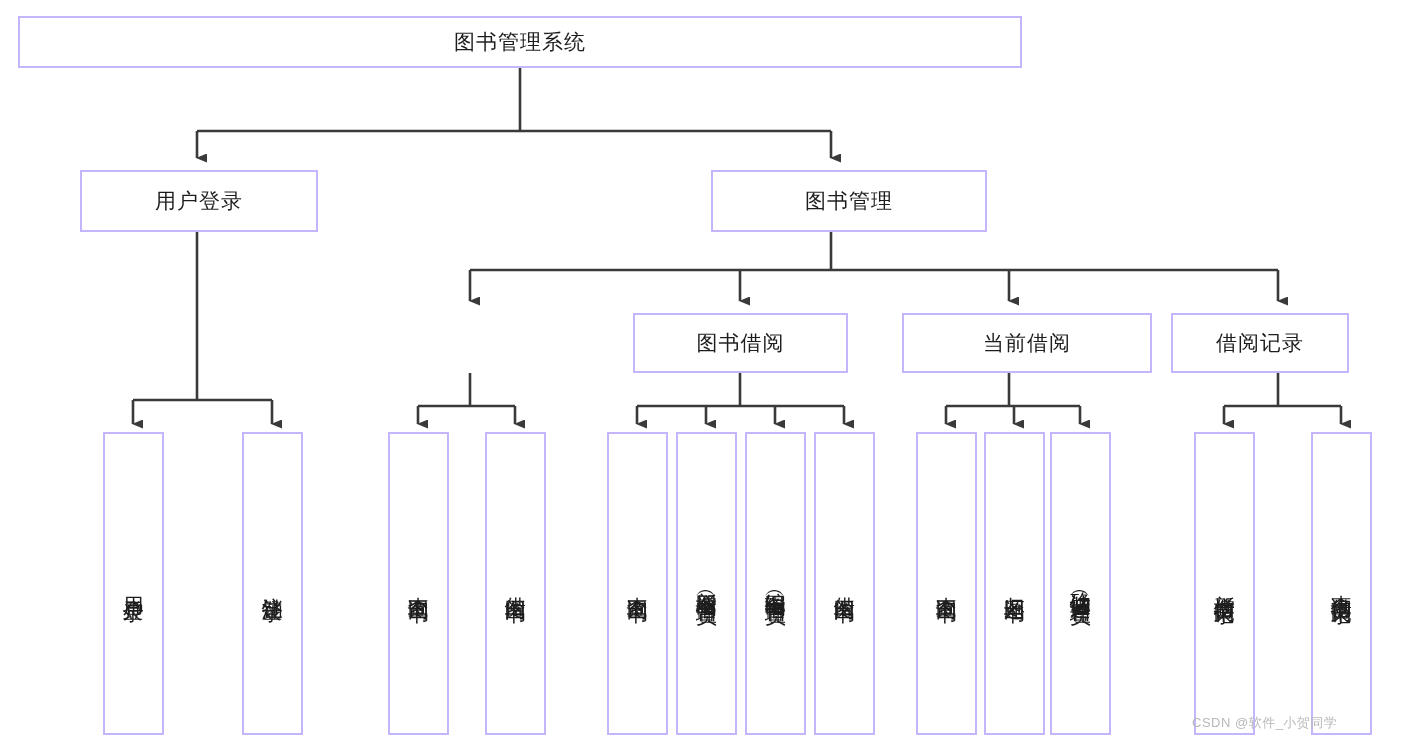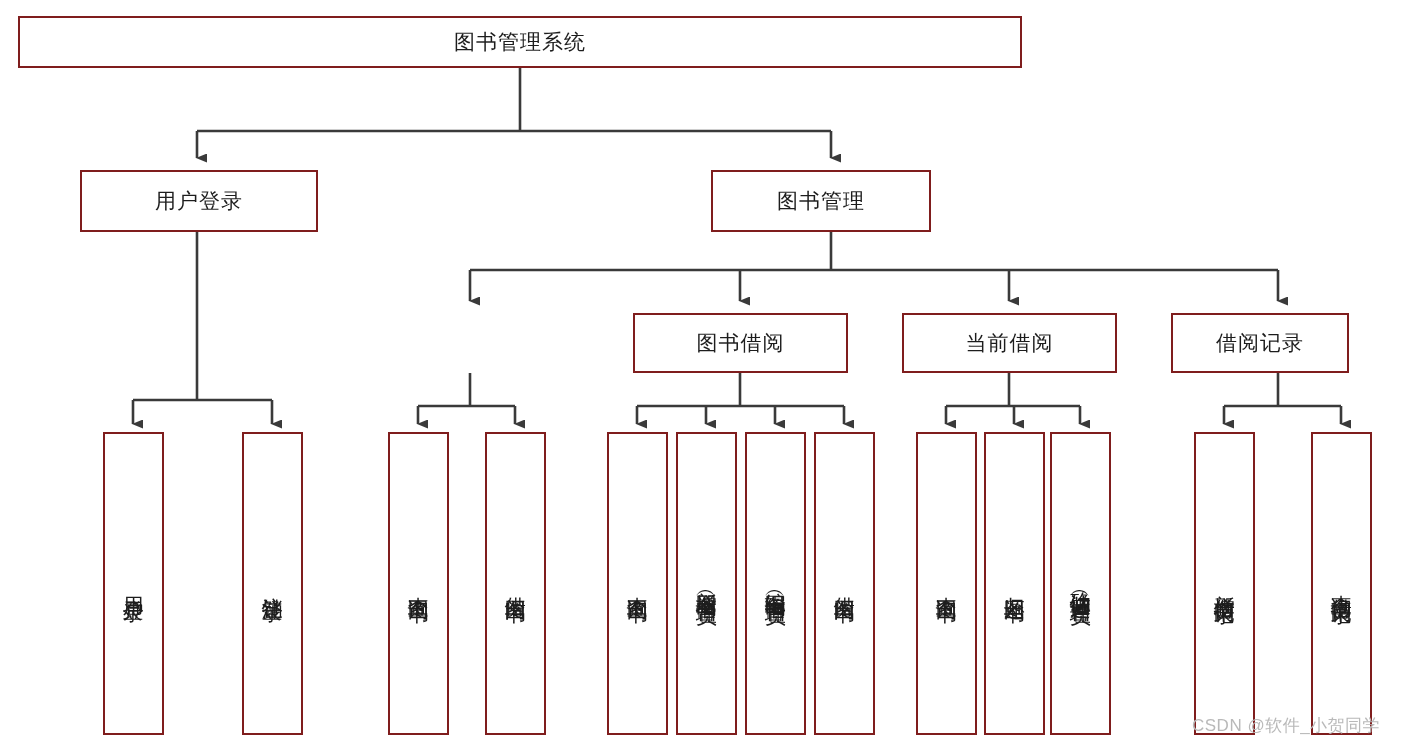--- a/index.html
+++ b/index.html
@@ -21,21 +21,21 @@
     position: absolute;
     left: 0;
     top: 0;
     width: 1405px;
     height: 747px;
   }
   .node {
     position: absolute;
     box-sizing: border-box;
     background: #ffffff;
-    border: 2px solid #7f1d1d;
+    border: 2px solid #c4b5fd;
     display: flex;
     align-items: center;
     justify-content: center;
     color: #1d1d1d;
   }
   .node-h .label {
     font-size: 21px;
     letter-spacing: 1px;
     line-height: 1.1;
     white-space: nowrap;
@@ -49,21 +49,21 @@
     line-height: 1.12;
     writing-mode: vertical-rl;
     text-orientation: upright;
     white-space: nowrap;
     text-align: center;
   }
   .watermark {
     position: absolute;
     left: 1192px;
     top: 714px;
-    font-size: 17px;
+    font-size: 13px;
     color: #b9b9b9;
     white-space: nowrap;
     letter-spacing: 0.5px;
     pointer-events: none;
   }
 </style>
 </head>
 <body>
 
 <div id="canvas">
@@ -119,28 +119,28 @@
     </g>
   </svg>
 
   <div class="node node-h" style="left:18px; top:16px; width:1004px; height:52px;">
     <span class="label">图书管理系统</span>
   </div>
 
   <div class="node node-h" style="left:80px; top:170px; width:238px; height:62px;">
     <span class="label">用户登录</span>
   </div>
-  <div class="node node-h" style="left:711px; top:170px; width:220px; height:62px;text-align:right;">
+  <div class="node node-h" style="left:711px; top:170px; width:276px; height:62px;text-align:right;">
     <span class="label">图书管理</span>
   </div>
 
   <div class="node node-h" style="left:633px; top:313px; width:215px; height:60px;">
     <span class="label">图书借阅</span>
   </div>
-  <div class="node node-h" style="left:902px; top:313px; width:215px; height:60px;">
+  <div class="node node-h" style="left:902px; top:313px; width:250px; height:60px;">
     <span class="label">当前借阅</span>
   </div>
   <div class="node node-h" style="left:1171px; top:313px; width:178px; height:60px;">
     <span class="label">借阅记录</span>
   </div>
 
   <div class="node node-v" style="left:103px; top:432px; width:61px; height:303px;">
     <span class="label">用户登录</span>
   </div>
   <div class="node node-v" style="left:242px; top:432px; width:61px; height:303px;">

